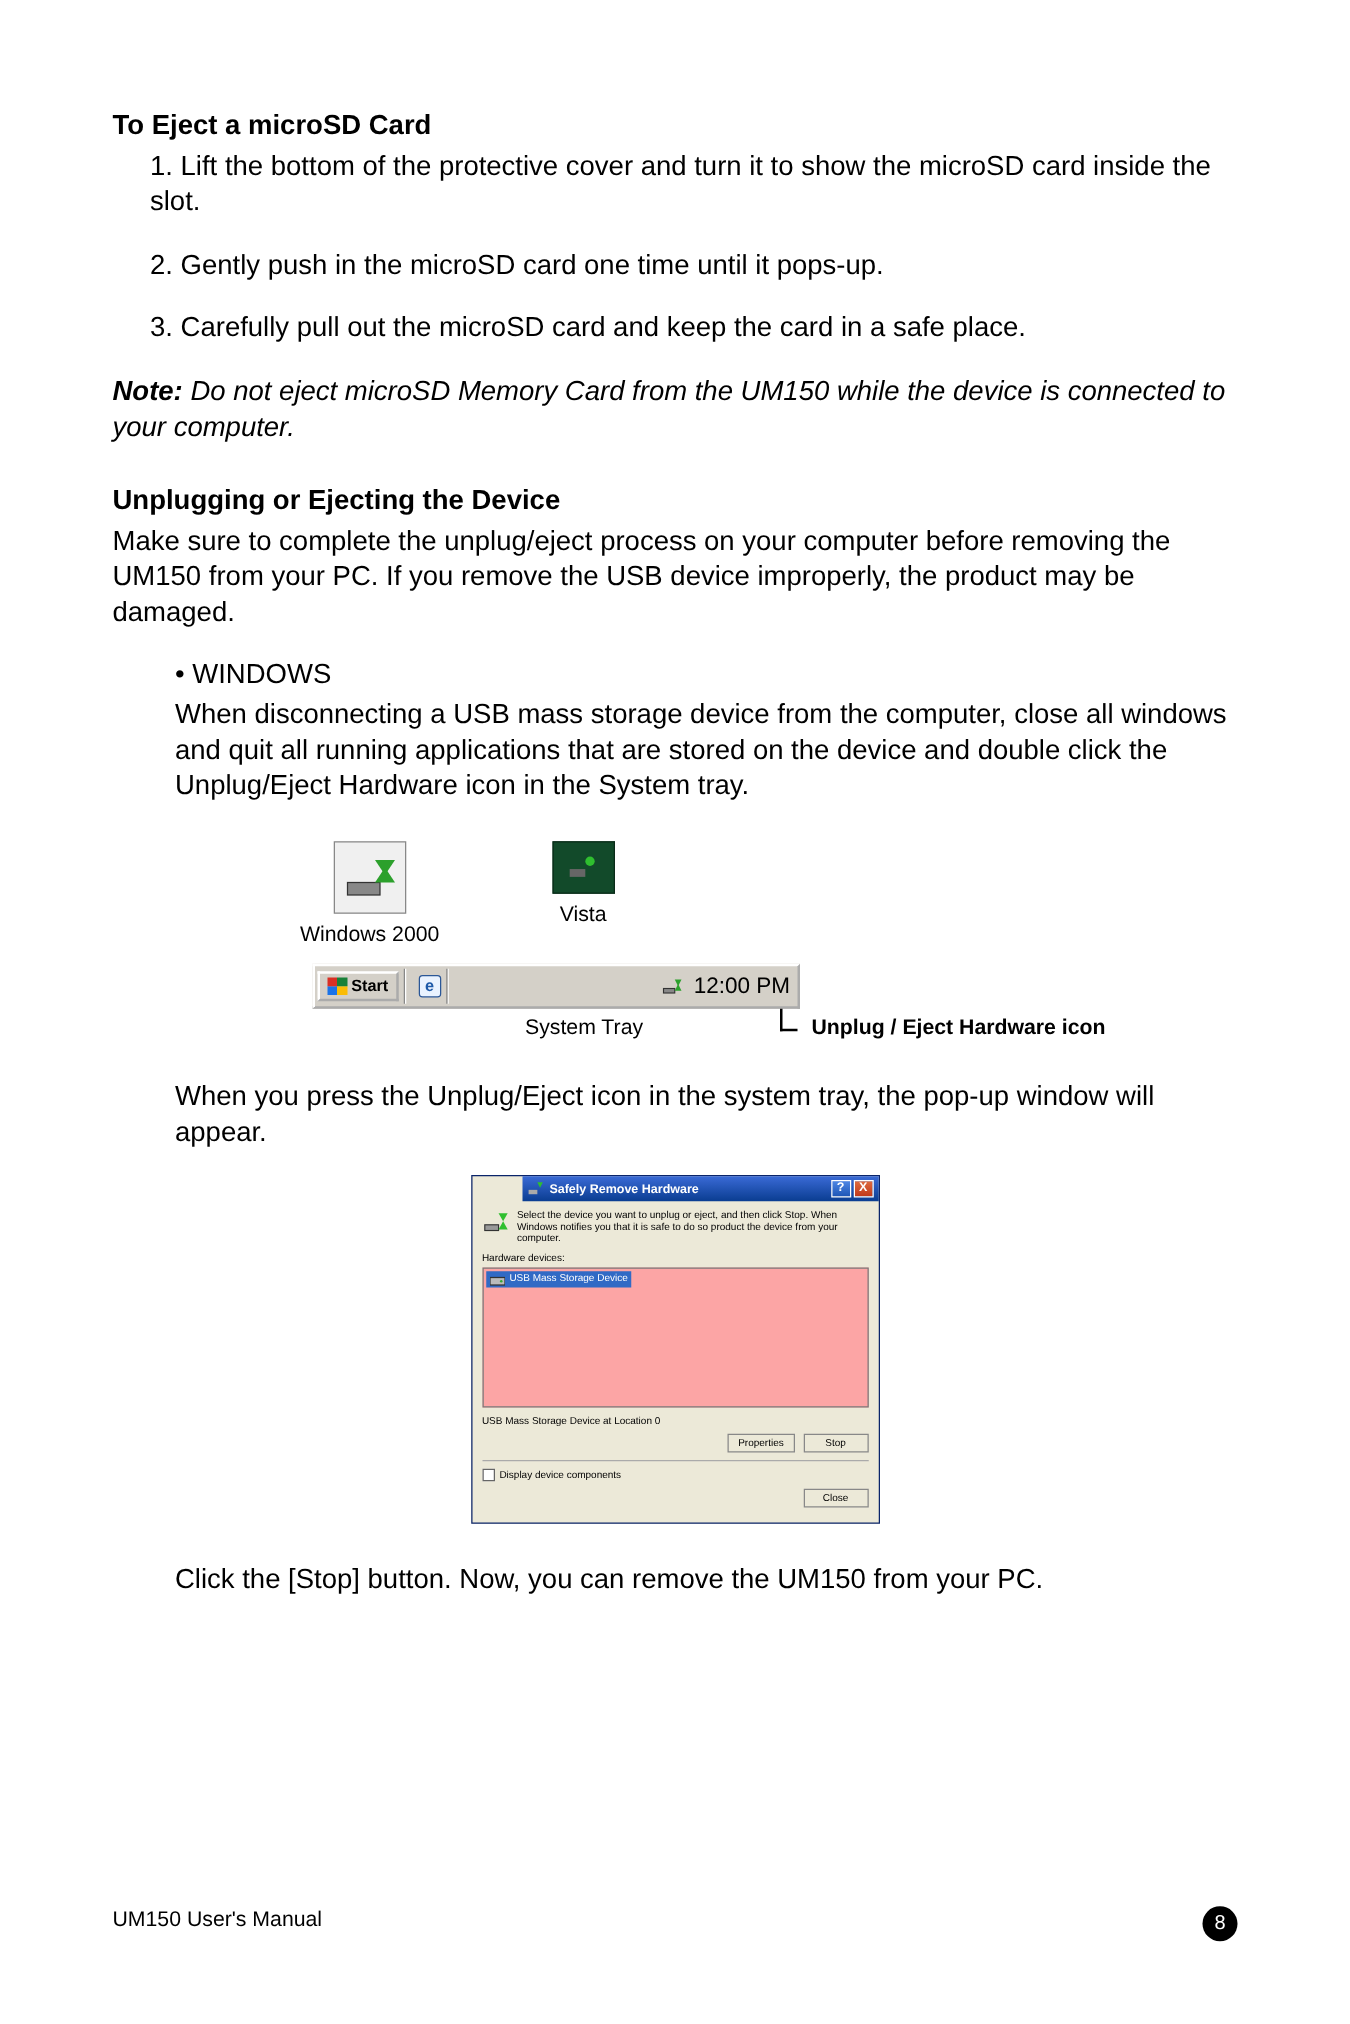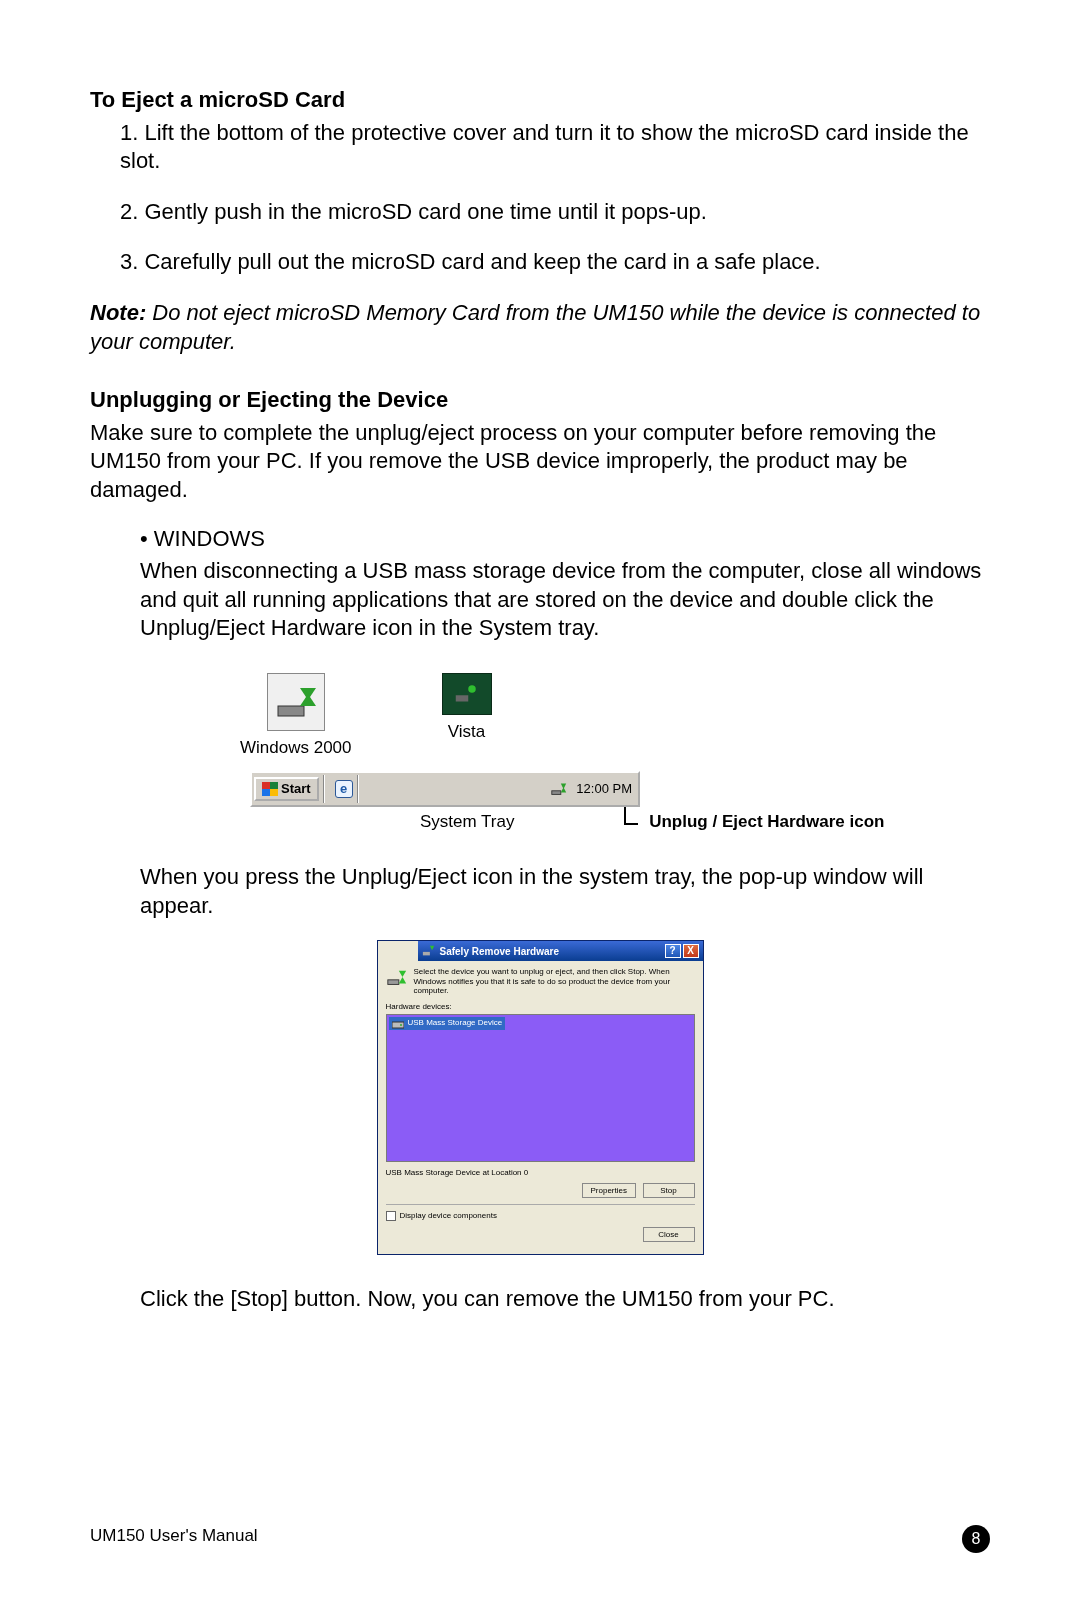--- a/index.html
+++ b/index.html
@@ -99,21 +99,21 @@
     width: 2px; height: 28px;
     border-left: 1px solid #888;
     border-right: 1px solid #fff;
     margin: 0 4px;
   }
   .tb-spacer { flex: 1; }
   .tray-icon {
     width: 18px; height: 18px;
     margin-right: 8px;
   }
-  .tb-time { margin-right: 6px; font-size: 13px; }
+  .tb-time { margin-right: 6px; font-size: 18px; }
   .caption-row {
     display: flex;
     font-size: 17px;
     margin: 4px 0 30px 170px;
     gap: 20px;
   }
   .caption-connector {
     border-left: 2px solid #000;
     border-bottom: 2px solid #000;
     width: 14px;
@@ -169,23 +169,23 @@
     line-height: 12px;
     margin-left: 2px;
     font-weight: bold;
   }
   .dlg-body { padding: 6px 8px 8px 8px; }
   .dlg-instr { display: flex; gap: 6px; margin-bottom: 6px; }
   .dlg-instr-icon { width: 22px; height: 22px; flex-shrink: 0; }
   .dlg-instr-text { font-size: 8px; line-height: 1.2; }
   .dlg-label { font-size: 8px; margin-bottom: 2px; }
   .dlg-list {
-    background: #8b5cf6;
+    background: #fca5a5;
     border: 1px solid #7a7a7a;
-    height: 148px;
+    height: 112px;
     padding: 2px;
   }
   .dlg-list-item {
     background: #316ac5;
     color: #fff;
     padding: 1px 3px;
     display: flex;
     align-items: center;
     gap: 4px;
     font-size: 8px;

